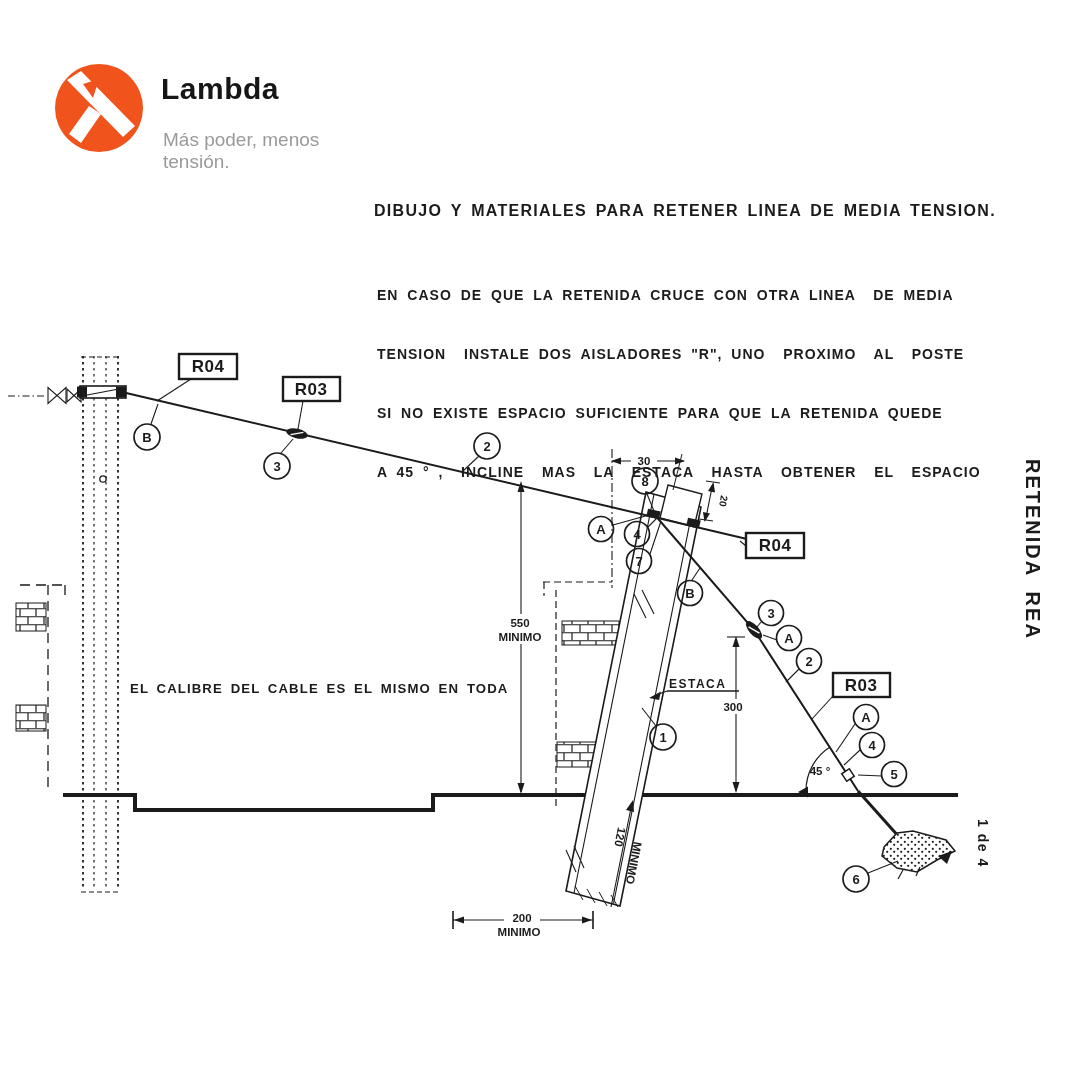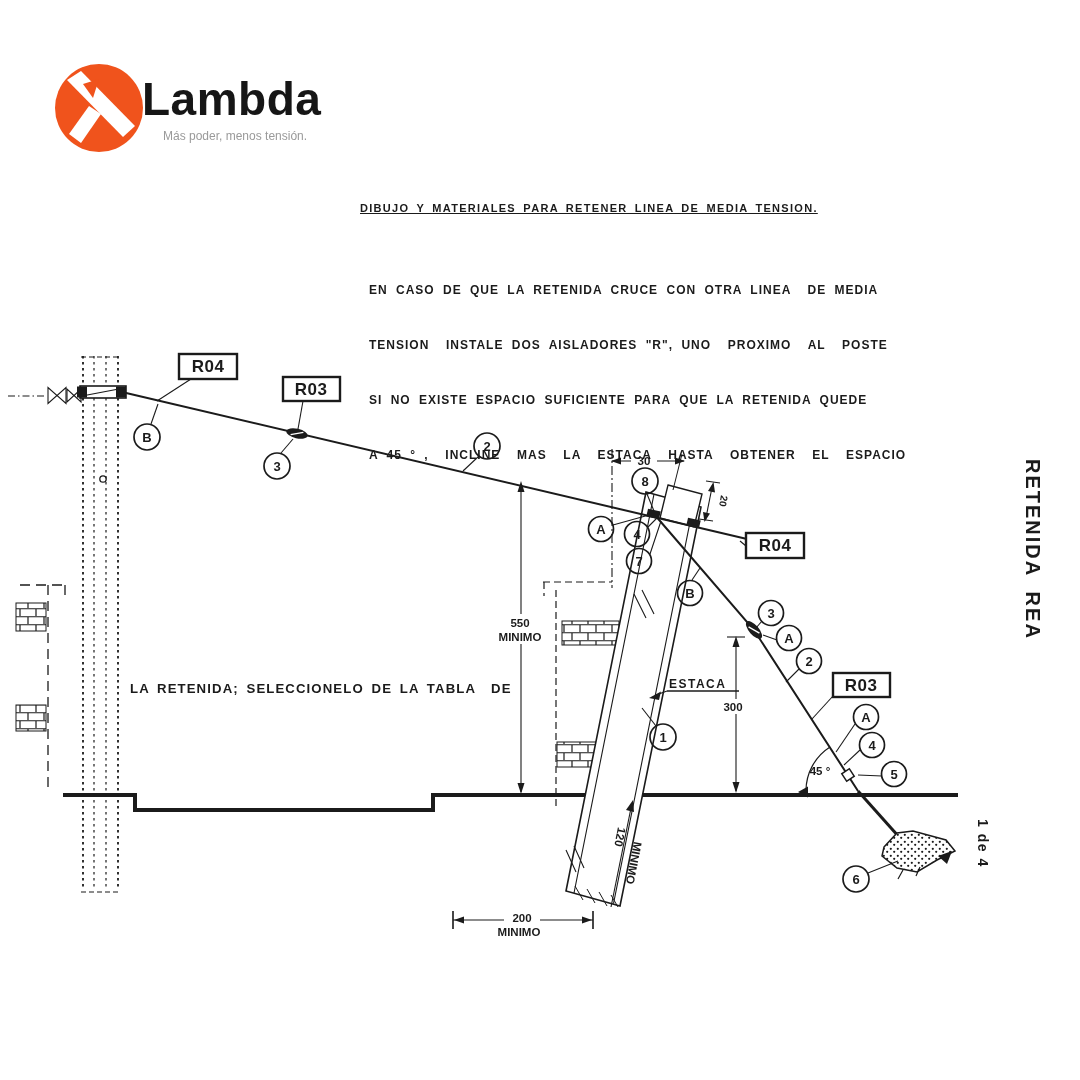--- a/index.html
+++ b/index.html
@@ -1,30 +1,30 @@
 <!DOCTYPE html>
 <html><head>
 <meta charset="utf-8">
 <style>
   html,body{margin:0;padding:0;background:#ffffff;}
   body{width:1080px;height:1080px;position:relative;overflow:hidden;
        font-family:"Liberation Sans",sans-serif;color:#1b1b1b;}
   .abs{position:absolute;}
   .tech{font-weight:bold;color:#1b1b1b;white-space:pre;}
-  #heading{left:360px;top:202px;font-size:11px;letter-spacing:1.3px;word-spacing:3px;text-decoration:underline;}
-  #instructions{left:369px;top:255px;font-size:12px;letter-spacing:1px;word-spacing:4px;}
+  #heading{left:374px;top:202px;font-size:16px;letter-spacing:1.3px;word-spacing:3px;}
+  #instructions{left:377px;top:255px;font-size:14px;letter-spacing:1px;word-spacing:4px;}
   #instructions .tline{height:27px;}
   #note{left:130px;top:651px;font-size:13.2px;letter-spacing:1.1px;word-spacing:3px;}
   #note .tline{height:20px;}
   #side-title{left:1044px;top:459px;font-size:20px;font-weight:bold;letter-spacing:2px;
               transform:rotate(90deg);transform-origin:0 0;white-space:pre;}
   #sheet{left:991px;top:819px;font-size:14px;font-weight:bold;letter-spacing:1.5px;
          transform:rotate(90deg);transform-origin:0 0;white-space:pre;}
-  #wordmark{left:142px;top:72px;font-size:46px;font-weight:bold;letter-spacing:0.5px;color:#161616;}
-  #tagline{left:163px;top:129px;font-size:12px;color:#9a9a9a;}
+  #wordmark{left:161px;top:72px;font-size:30px;font-weight:bold;letter-spacing:0.5px;color:#161616;}
+  #tagline{left:163px;top:129px;font-size:19px;color:#9a9a9a;}
   svg text{font-family:"Liberation Sans",sans-serif;font-weight:bold;fill:#1b1b1b;}
   .dimtxt{font-size:11.5px;text-anchor:middle;}
   .mktxt{font-size:13px;text-anchor:middle;}
   .boxtxt{font-size:17px;text-anchor:middle;letter-spacing:0.5px;}
   .estacatxt{font-size:12px;letter-spacing:1.5px;}
   .tinytxt{font-size:10px;text-anchor:middle;}
   .ln{stroke:#1b1b1b;fill:none;}
   .fillink{fill:#1b1b1b;stroke:none;}
   .whitebox{fill:#ffffff;stroke:none;}
 </style>
@@ -48,21 +48,21 @@
 <div class="abs tech" id="heading">DIBUJO Y MATERIALES PARA RETENER LINEA DE MEDIA TENSION.</div>
 
 <div class="abs tech" id="instructions">
   <div class="tline">EN CASO DE QUE LA RETENIDA CRUCE CON OTRA LINEA  DE MEDIA</div>
   <div class="tline">TENSION  INSTALE DOS AISLADORES "R", UNO  PROXIMO  AL  POSTE</div>
   <div class="tline">SI NO EXISTE ESPACIO SUFICIENTE PARA QUE LA RETENIDA QUEDE</div>
   <div class="tline">A 45 ° ,  INCLINE  MAS  LA  ESTACA  HASTA  OBTENER  EL  ESPACIO</div>
 </div>
 
 <div class="abs tech" id="note">
-  <div class="tline">LA RETENIDA; SELECCIONELO DE LA TABLA  DE</div>
+  <div class="tline">EL CALIBRE DEL CABLE ES EL MISMO EN TODA</div>
 </div>
 
 <svg class="abs" style="left:0;top:0;" width="1080" height="1080" viewBox="0 0 1080 1080">
   <defs>
     <pattern id="brickpat" width="16" height="16" patternUnits="userSpaceOnUse">
       <rect width="16" height="16" fill="#ffffff"></rect>
       <path d="M0,0.75 H16 M0,8.75 H16 M4,0.75 V8 M12,8.75 V16" stroke="#1b1b1b" stroke-width="1.2" fill="none"></path>
     </pattern>
     <pattern id="stipple" width="7" height="7" patternUnits="userSpaceOnUse">
       <rect width="7" height="7" fill="#ffffff"></rect>

